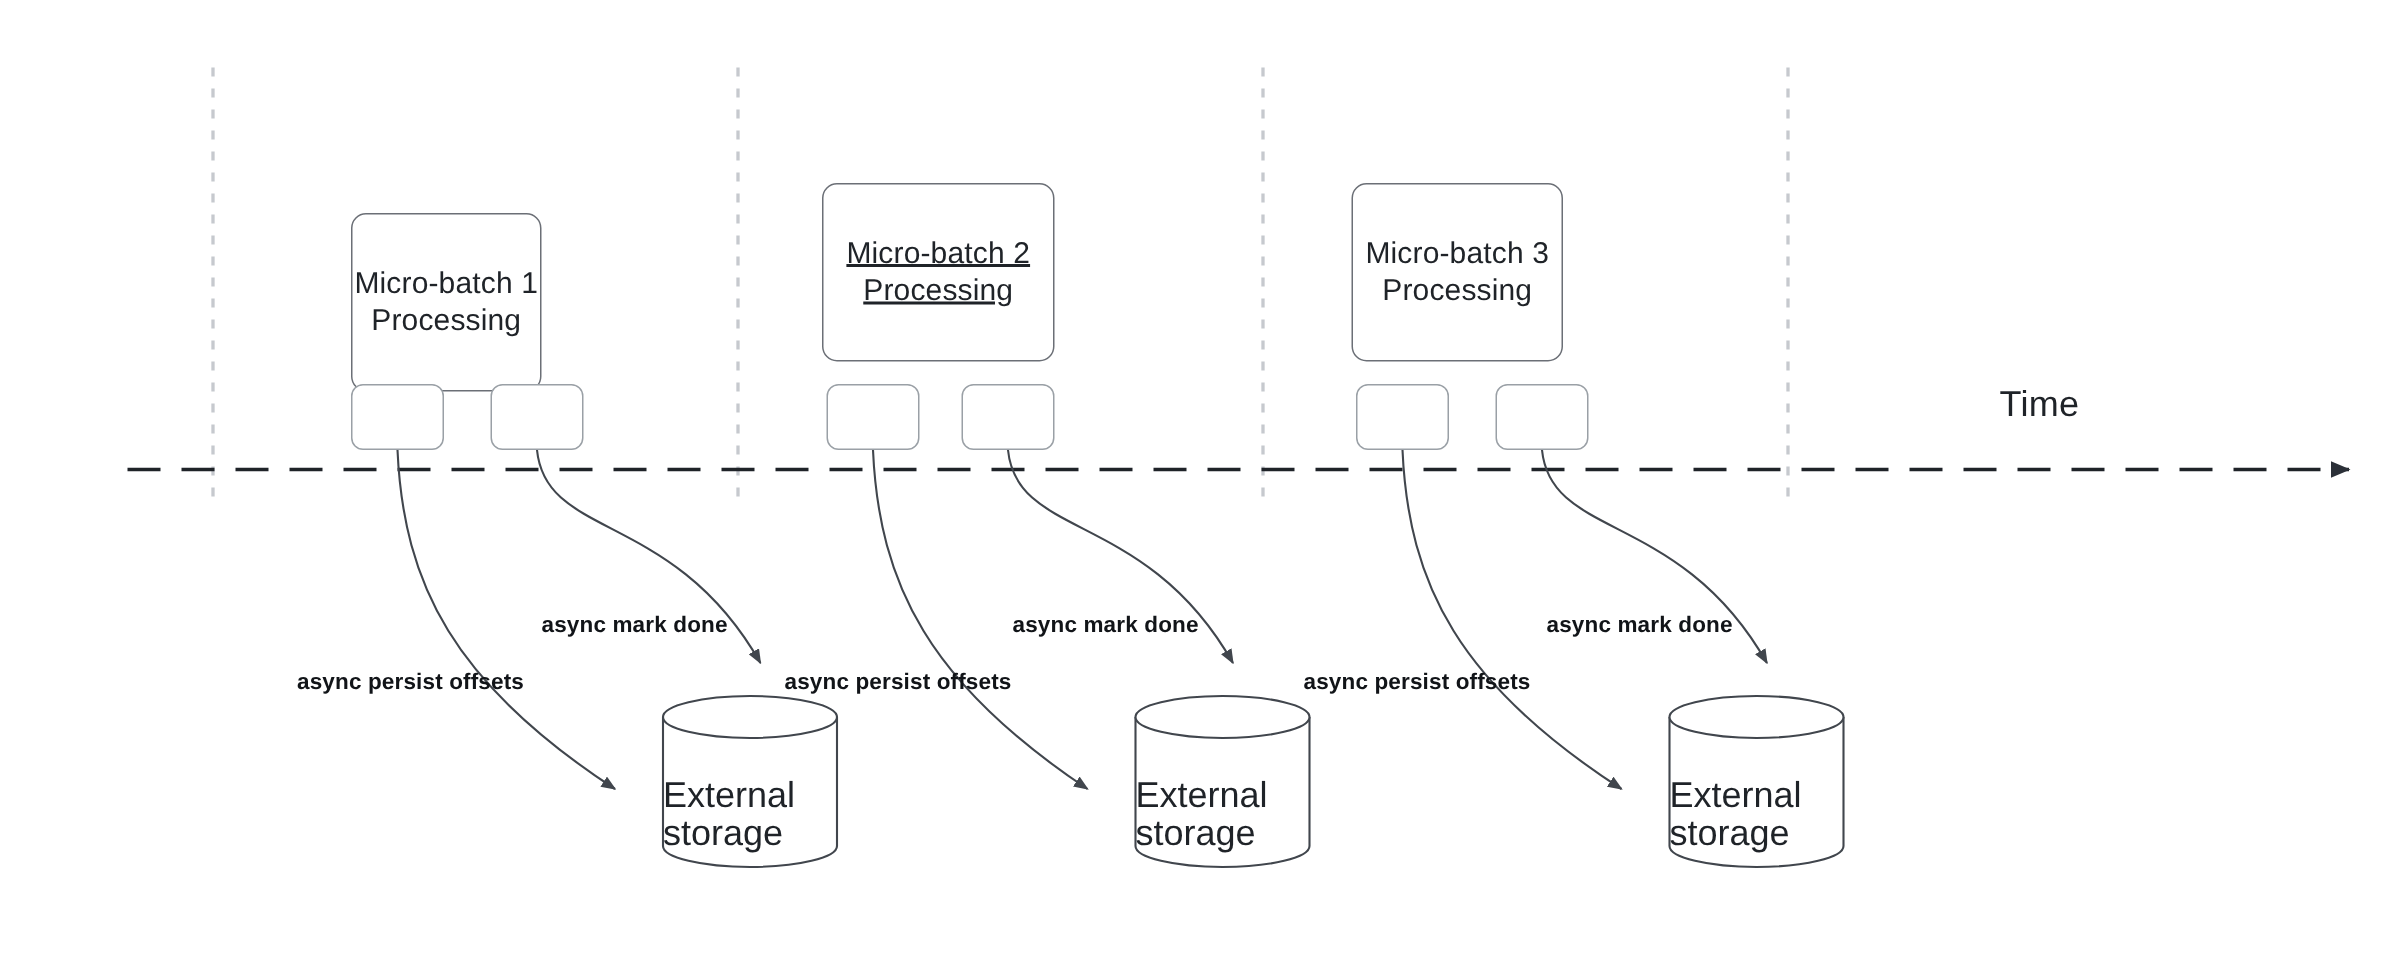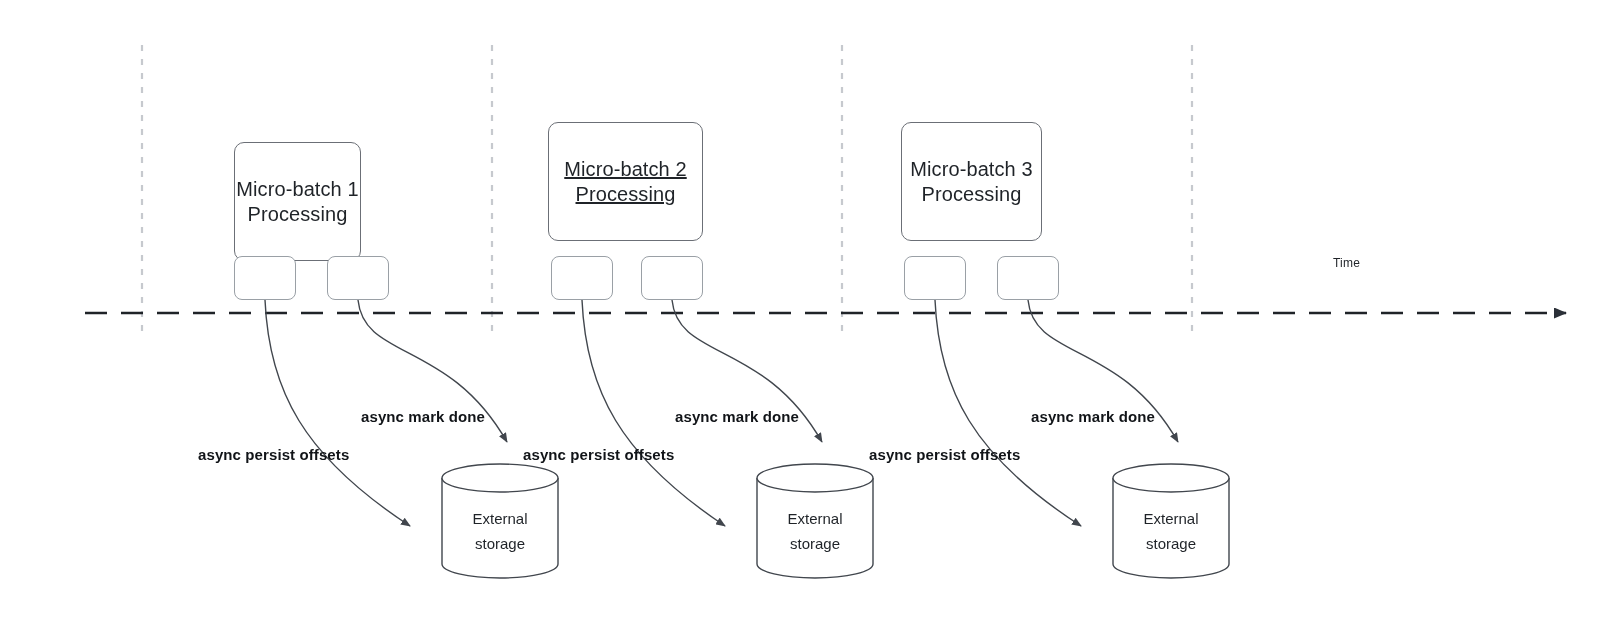--- a/index.html
+++ b/index.html
@@ -39,29 +39,30 @@
     position:absolute;
     font-size:15px;
     font-weight:bold;
     color:#111418;
     white-space:nowrap;
     letter-spacing:0.1px;
     margin-top:36px;
   }
   .cyl-label{
     position:absolute;
-    text-align:center;
-    font-size:15px;
+    text-align:left;
+    font-size:24px;
     line-height:25px;
     color:#1f2328;
     white-space:pre-line;
+    margin-top:12px;
   }
   .time-label{
     position:absolute;
-    font-size:12px;
+    font-size:24px;
     color:#1f2328;
     letter-spacing:0.2px;
   }
 </style>
 </head>
 <body>
 
 <div id="canvas">
 
   <svg class="svg-layer" id="svg-layer" viewBox="0 0 1600 642" xmlns="http://www.w3.org/2000/svg">

